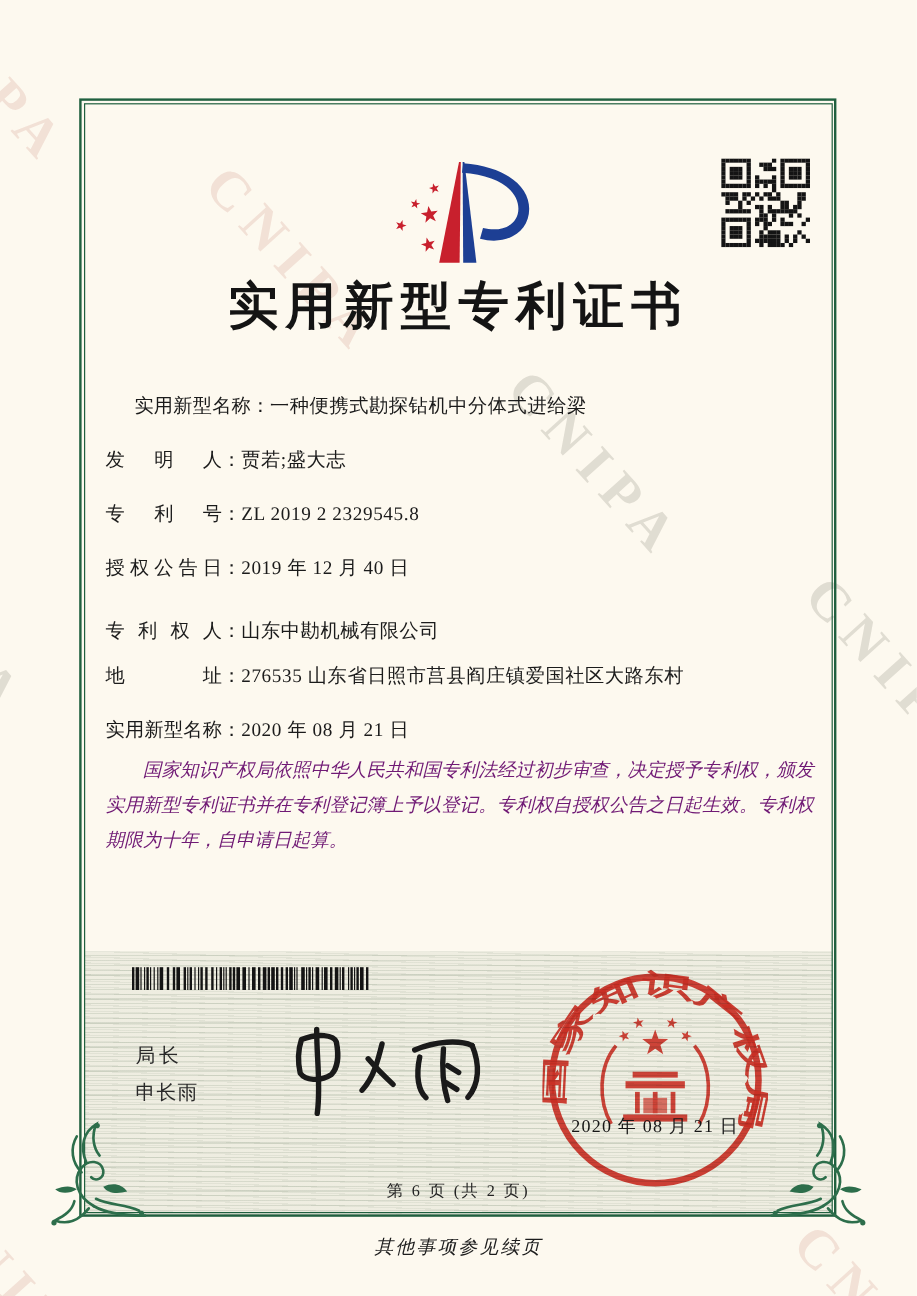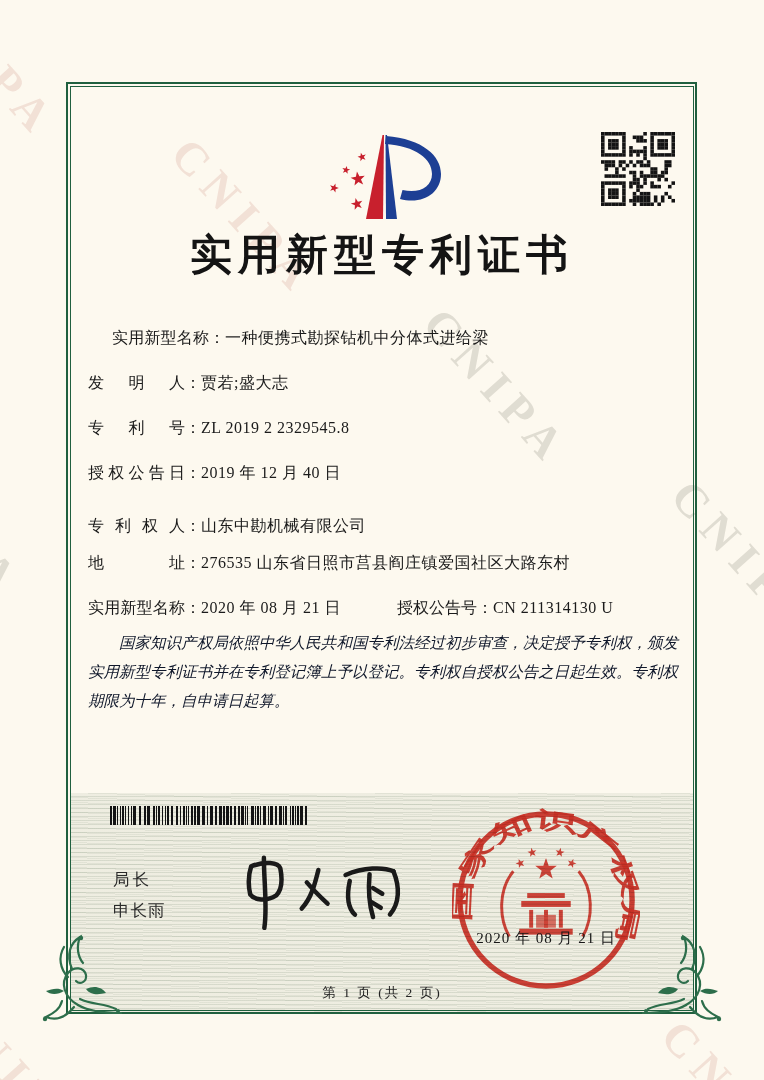--- a/index.html
+++ b/index.html
@@ -57,21 +57,21 @@
   .f-label{display:inline-block;width:97px;text-align:justify;text-align-last:justify;vertical-align:top;}
   .f-label.narrow{width:auto;text-align-last:auto;}
   .colon{display:inline-block;}
   .f-value{letter-spacing:0.5px;}
   .r0{top:0px;margin-left:24px;} .r1{top:45px;} .r2{top:90px;} .r3{top:135px;}
   .r4{top:188px;} .r5{top:225px;} .r6{top:270px;}
   .grant-no{position:absolute;left:309px;top:0;}
 
   .body-text{
     position:absolute;left:88px;top:628px;width:590px;z-index:3;
-    font-size:15.5px;line-height:29.2px;color:#0f172a;
+    font-size:15.5px;line-height:29.2px;color:#701a75;
     font-style:italic;text-align:justify;
   }
   .body-text p{margin:0;text-indent:2em;}
 
   .barcode{
     position:absolute;left:110px;top:806px;width:198px;height:19px;z-index:3;
     font-size:0;white-space:nowrap;
   }
   .barcode span{display:inline-block;height:100%;background:#141414;vertical-align:top;}
 
@@ -363,23 +363,20 @@
       <span class="f-label">授权公告日</span><span class="colon">：</span><span class="f-value">2019 年 12 月 40 日</span>
     </div>
     <div class="frow r4">
       <span class="f-label">专利权人</span><span class="colon">：</span><span class="f-value">山东中勘机械有限公司</span>
     </div>
     <div class="frow r5">
       <span class="f-label">地址</span><span class="colon">：</span><span class="f-value">276535  山东省日照市莒县阎庄镇爱国社区大路东村</span>
     </div>
     <div class="frow r6">
       <span class="f-label">实用新型名称</span><span class="colon">：</span><span class="f-value">2020 年 08 月 21 日</span>
-      <span class="grant-no">
-        <span class="f-label narrow">授权公告号</span><span class="colon">：</span><span class="f-value">CN 211314130 U</span>
-      </span>
     </div>
   </div>
 
   <div class="body-text">
     <p>国家知识产权局依照中华人民共和国专利法经过初步审查，决定授予专利权，颁发实用新型专利证书并在专利登记簿上予以登记。专利权自授权公告之日起生效。专利权期限为十年，自申请日起算。</p>
   </div>
 
   <div class="barcode" id="barcode"><span style="width:2px"></span><span style="width:1px;background:transparent"></span><span style="width:3px"></span><span style="width:1px;background:transparent"></span><span style="width:1px"></span><span style="width:2px;background:transparent"></span><span style="width:1px"></span><span style="width:1px;background:transparent"></span><span style="width:2px"></span><span style="width:1px;background:transparent"></span><span style="width:1px"></span><span style="width:2px;background:transparent"></span><span style="width:1px"></span><span style="width:2px;background:transparent"></span><span style="width:1px"></span><span style="width:1px;background:transparent"></span><span style="width:3px"></span><span style="width:3px;background:transparent"></span><span style="width:2px"></span><span style="width:3px;background:transparent"></span><span style="width:2px"></span><span style="width:1px;background:transparent"></span><span style="width:3px"></span><span style="width:3px;background:transparent"></span><span style="width:2px"></span><span style="width:1px;background:transparent"></span><span style="width:1px"></span><span style="width:1px;background:transparent"></span><span style="width:2px"></span><span style="width:2px;background:transparent"></span><span style="width:1px"></span><span style="width:2px;background:transparent"></span><span style="width:1px"></span><span style="width:1px;background:transparent"></span><span style="width:2px"></span><span style="width:2px;background:transparent"></span><span style="width:2px"></span><span style="width:3px;background:transparent"></span><span style="width:2px"></span><span style="width:2px;background:transparent"></span><span style="width:1px"></span><span style="width:2px;background:transparent"></span><span style="width:2px"></span><span style="width:1px;background:transparent"></span><span style="width:1px"></span><span style="width:1px;background:transparent"></span><span style="width:1px"></span><span style="width:2px;background:transparent"></span><span style="width:2px"></span><span style="width:1px;background:transparent"></span><span style="width:2px"></span><span style="width:1px;background:transparent"></span><span style="width:3px"></span><span style="width:2px;background:transparent"></span><span style="width:3px"></span><span style="width:2px;background:transparent"></span><span style="width:1px"></span><span style="width:2px;background:transparent"></span><span style="width:3px"></span><span style="width:2px;background:transparent"></span><span style="width:2px"></span><span style="width:2px;background:transparent"></span><span style="width:3px"></span><span style="width:1px;background:transparent"></span><span style="width:2px"></span><span style="width:1px;background:transparent"></span><span style="width:3px"></span><span style="width:1px;background:transparent"></span><span style="width:2px"></span><span style="width:2px;background:transparent"></span><span style="width:2px"></span><span style="width:2px;background:transparent"></span><span style="width:2px"></span><span style="width:1px;background:transparent"></span><span style="width:3px"></span><span style="width:1px;background:transparent"></span><span style="width:1px"></span><span style="width:1px;background:transparent"></span><span style="width:1px"></span><span style="width:3px;background:transparent"></span><span style="width:3px"></span><span style="width:1px;background:transparent"></span><span style="width:1px"></span><span style="width:1px;background:transparent"></span><span style="width:2px"></span><span style="width:1px;background:transparent"></span><span style="width:1px"></span><span style="width:2px;background:transparent"></span><span style="width:3px"></span><span style="width:2px;background:transparent"></span><span style="width:1px"></span><span style="width:1px;background:transparent"></span><span style="width:3px"></span><span style="width:2px;background:transparent"></span><span style="width:2px"></span><span style="width:2px;background:transparent"></span><span style="width:3px"></span><span style="width:1px;background:transparent"></span><span style="width:1px"></span><span style="width:1px;background:transparent"></span><span style="width:2px"></span><span style="width:3px;background:transparent"></span><span style="width:1px"></span><span style="width:1px;background:transparent"></span><span style="width:2px"></span><span style="width:1px;background:transparent"></span><span style="width:1px"></span><span style="width:1px;background:transparent"></span><span style="width:2px"></span><span style="width:1px;background:transparent"></span><span style="width:3px"></span><span style="width:2px;background:transparent"></span><span style="width:2px"></span><span style="width:1px;background:transparent"></span></div>
 
   <div class="sig-title">局长</div>
@@ -420,21 +417,22 @@
       <rect x="70" y="96" width="50" height="6"></rect>
       <rect x="78" y="105" width="4" height="18"></rect>
       <rect x="93" y="105" width="4" height="18"></rect>
       <rect x="108" y="105" width="4" height="18"></rect>
       <rect x="85" y="110" width="20" height="13" opacity="0.75"></rect>
       <rect x="68" y="124" width="54" height="6"></rect>
     </g>
   </svg>
   <div class="seal-date">2020 年 08 月 21 日</div>
 
-  <div class="page-info">第 1 页 (共 2 页)</div>
+  <div class="page-info">第 6 页 (共 2 页)</div>
+  <div class="continuation">其他事项参见续页</div>
 
   <svg class="ornament bl" viewBox="0 0 102 102">
     <g fill="none" stroke="#2d6e4b" stroke-width="2.2" stroke-linecap="round">
       <path d="M101 80 C82 80 68 78 58 72"></path>
       <path d="M58 72 C44 64 40 50 48 40 C54 33 64 34 66 42 C67 49 60 52 56 48"></path>
       <path d="M52 36 C46 22 50 10 60 4 C56 14 58 24 63 30"></path>
       <path d="M60 66 C72 72 84 70 96 76"></path>
       <path d="M54 74 C46 84 36 88 26 84 C34 80 40 76 42 68"></path>
       <path d="M48 44 C40 36 38 24 44 14"></path>
       <path d="M66 56 C74 52 82 54 86 60 C78 62 70 62 66 56 Z" fill="#2d6e4b" stroke="none"></path>

